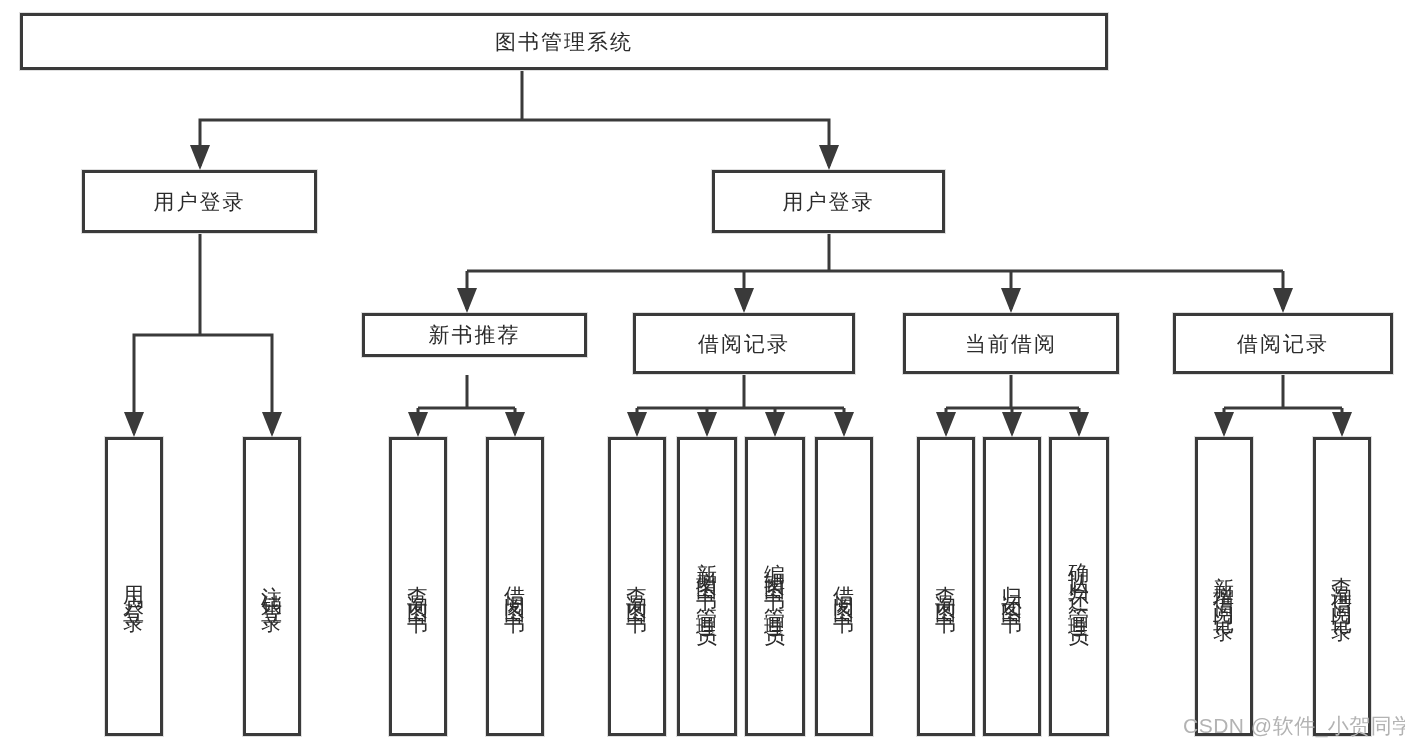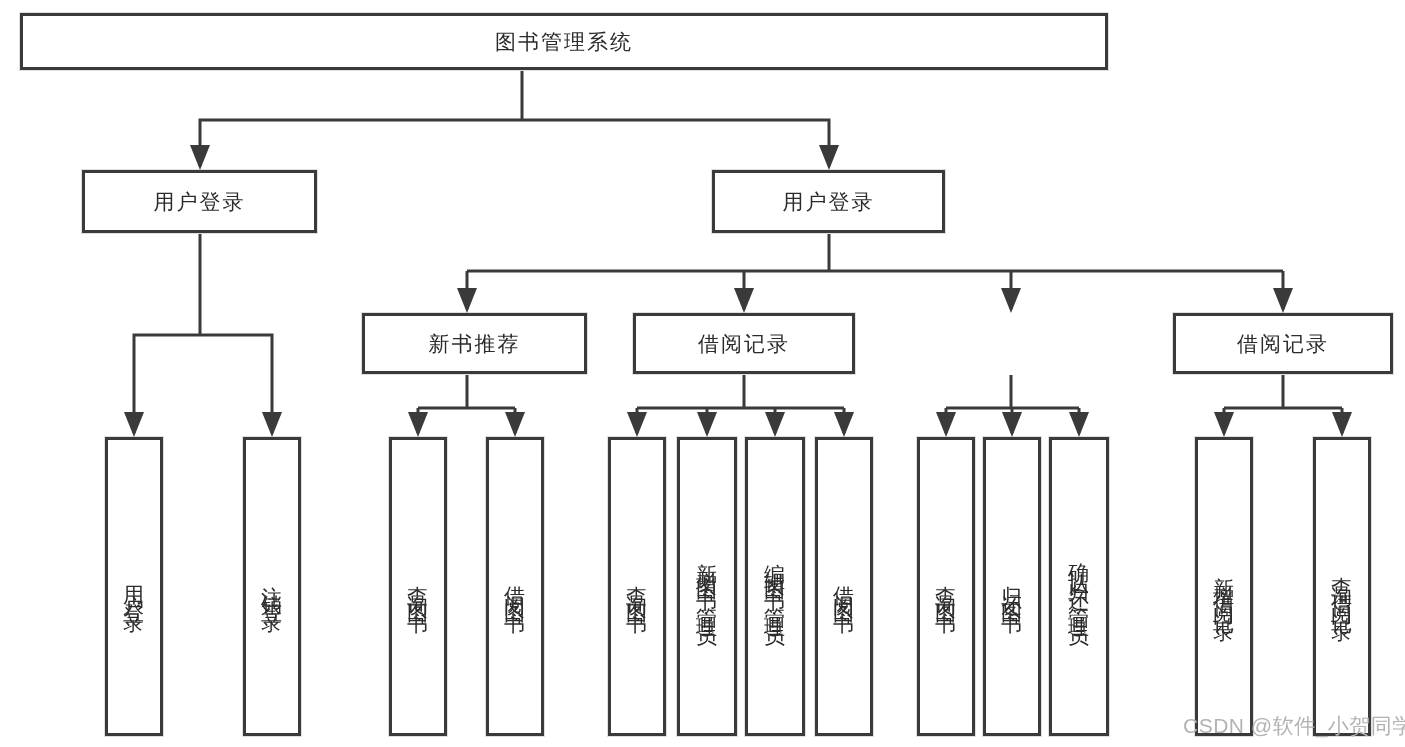--- a/index.html
+++ b/index.html
@@ -97,25 +97,28 @@
     <span>图书管理系统</span>
   </div>
 
   <div class="box h" style="left:82px; top:170px; width:235px; height:63px;">
     <span>用户登录</span>
   </div>
   <div class="box h" style="left:712px; top:170px; width:233px; height:63px;">
     <span>用户登录</span>
   </div>
 
-  <div class="box h" style="left:362px; top:313px; width:225px; height:61px;">
+  <div class="box h" style="left:362px; top:313px; width:225px; height:44px;">
     <span>新书推荐</span>
   </div>
   <div class="box h" style="left:633px; top:313px; width:222px; height:61px;">
     <span>借阅记录</span>
+  </div>
+  <div class="box h" style="left:903px; top:313px; width:216px; height:61px;">
+    <span>当前借阅</span>
   </div>
   <div class="box h" style="left:1173px; top:313px; width:220px; height:61px;">
     <span>借阅记录</span>
   </div>
 
   <div class="box v" style="left:105px; top:437px; width:58px; height:299px;">
     <span>用户登录</span>
   </div>
   <div class="box v" style="left:243px; top:437px; width:58px; height:299px;">
     <span>注销登录</span>

